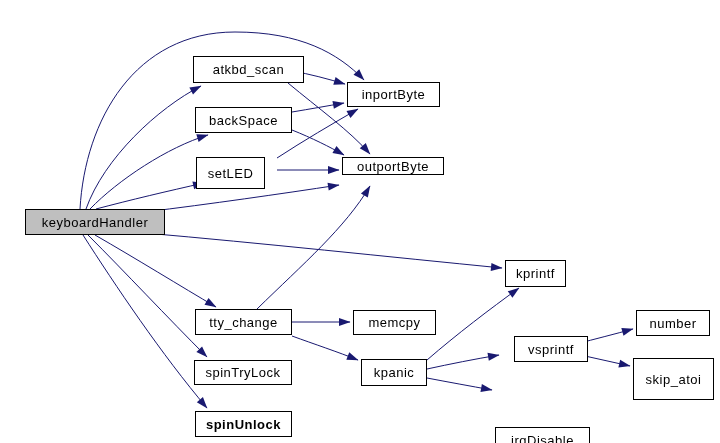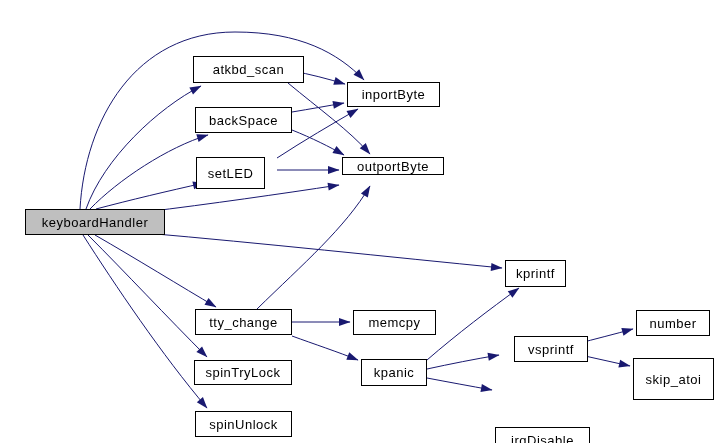--- a/index.html
+++ b/index.html
@@ -101,21 +101,21 @@
       </div>
       <div class="node" style="left: 195px; top: 309px; width: 97px; height: 26px;">
         <span>tty_change</span>
       </div>
       <div class="node" style="left: 353px; top: 310px; width: 83px; height: 25px;">
         <span>memcpy</span>
       </div>
       <div class="node" style="left: 194px; top: 360px; width: 98px; height: 25px;">
         <span>spinTryLock</span>
       </div>
-      <div class="node" style="left: 195px; top: 411px; width: 97px; height: 26px;">
+      <div class="node" style="left: 195px; top: 411px; width: 97px; height: 26px; font-weight: bold;">
         <span>spinUnlock</span>
       </div>
       <div class="node" style="left: 361px; top: 359px; width: 66px; height: 27px;">
         <span>kpanic</span>
       </div>
       <div class="node" style="left: 502px; top: 336px; width: 74px; height: 26px; margin-left: 12px;">
         <span>vsprintf</span>
       </div>
       <div class="node" style="left: 495px; top: 387px; width: 95px; height: 26px; margin-top: 40px;">
         <span>irqDisable</span>

